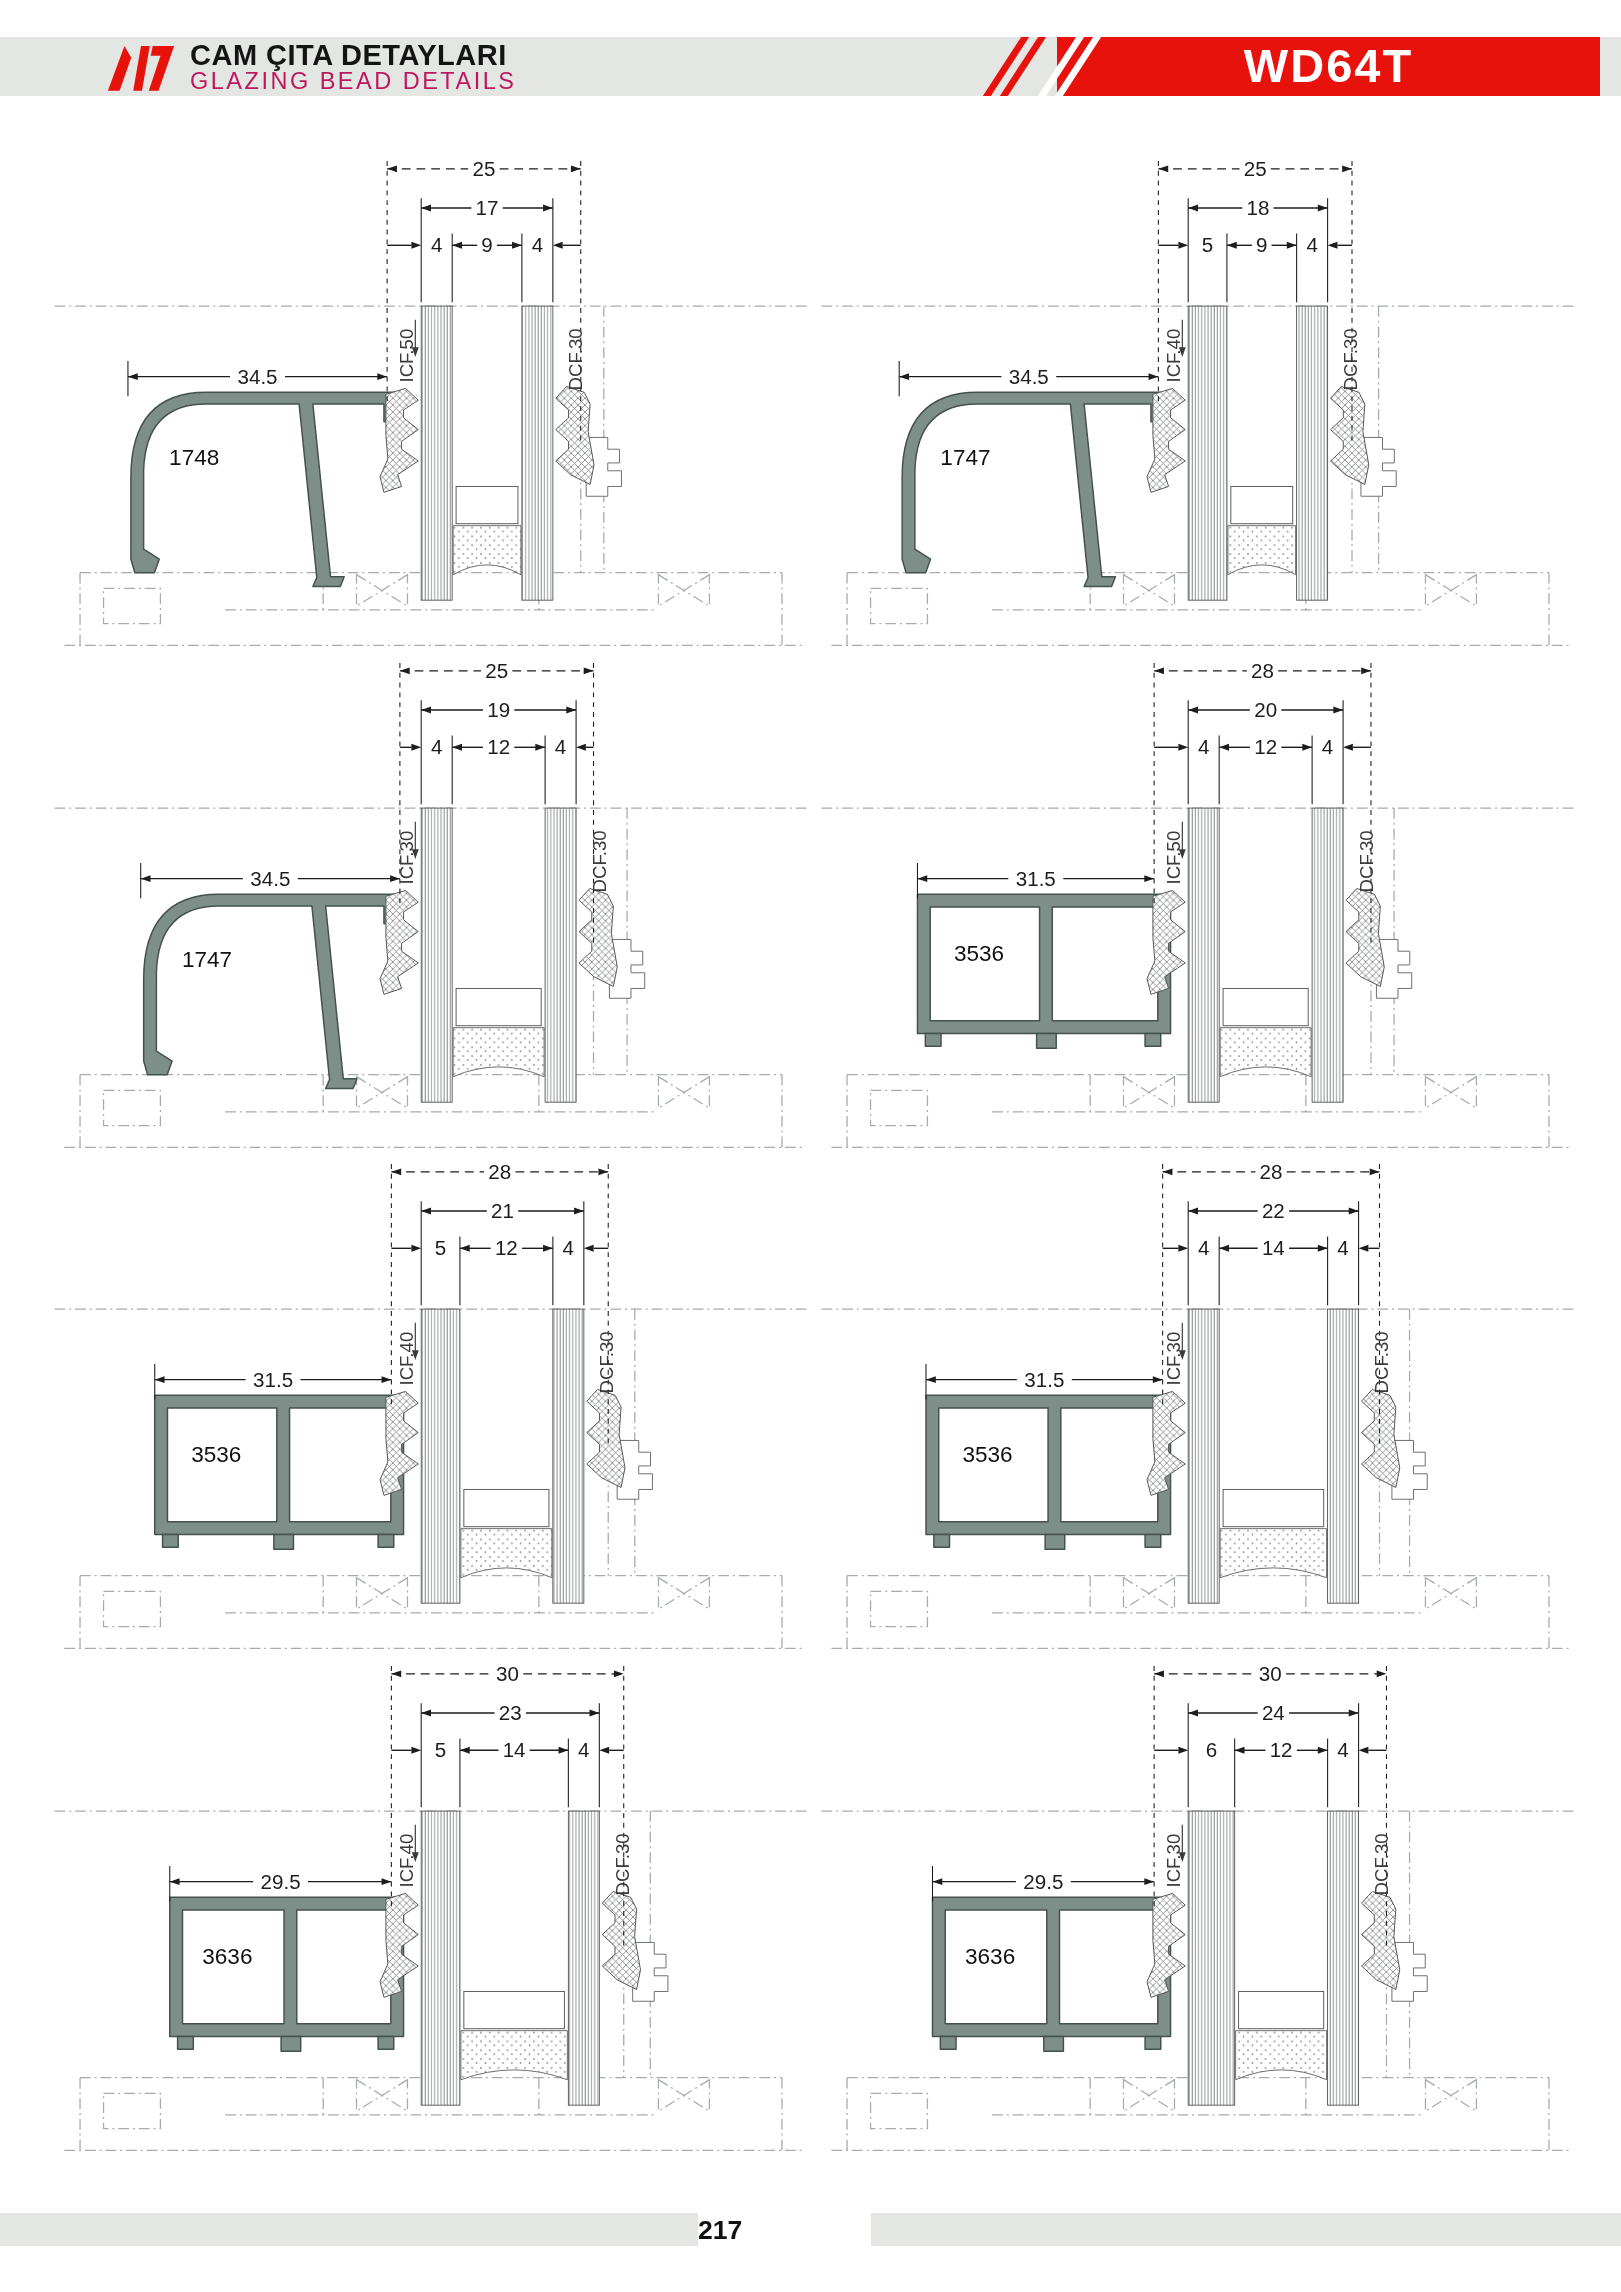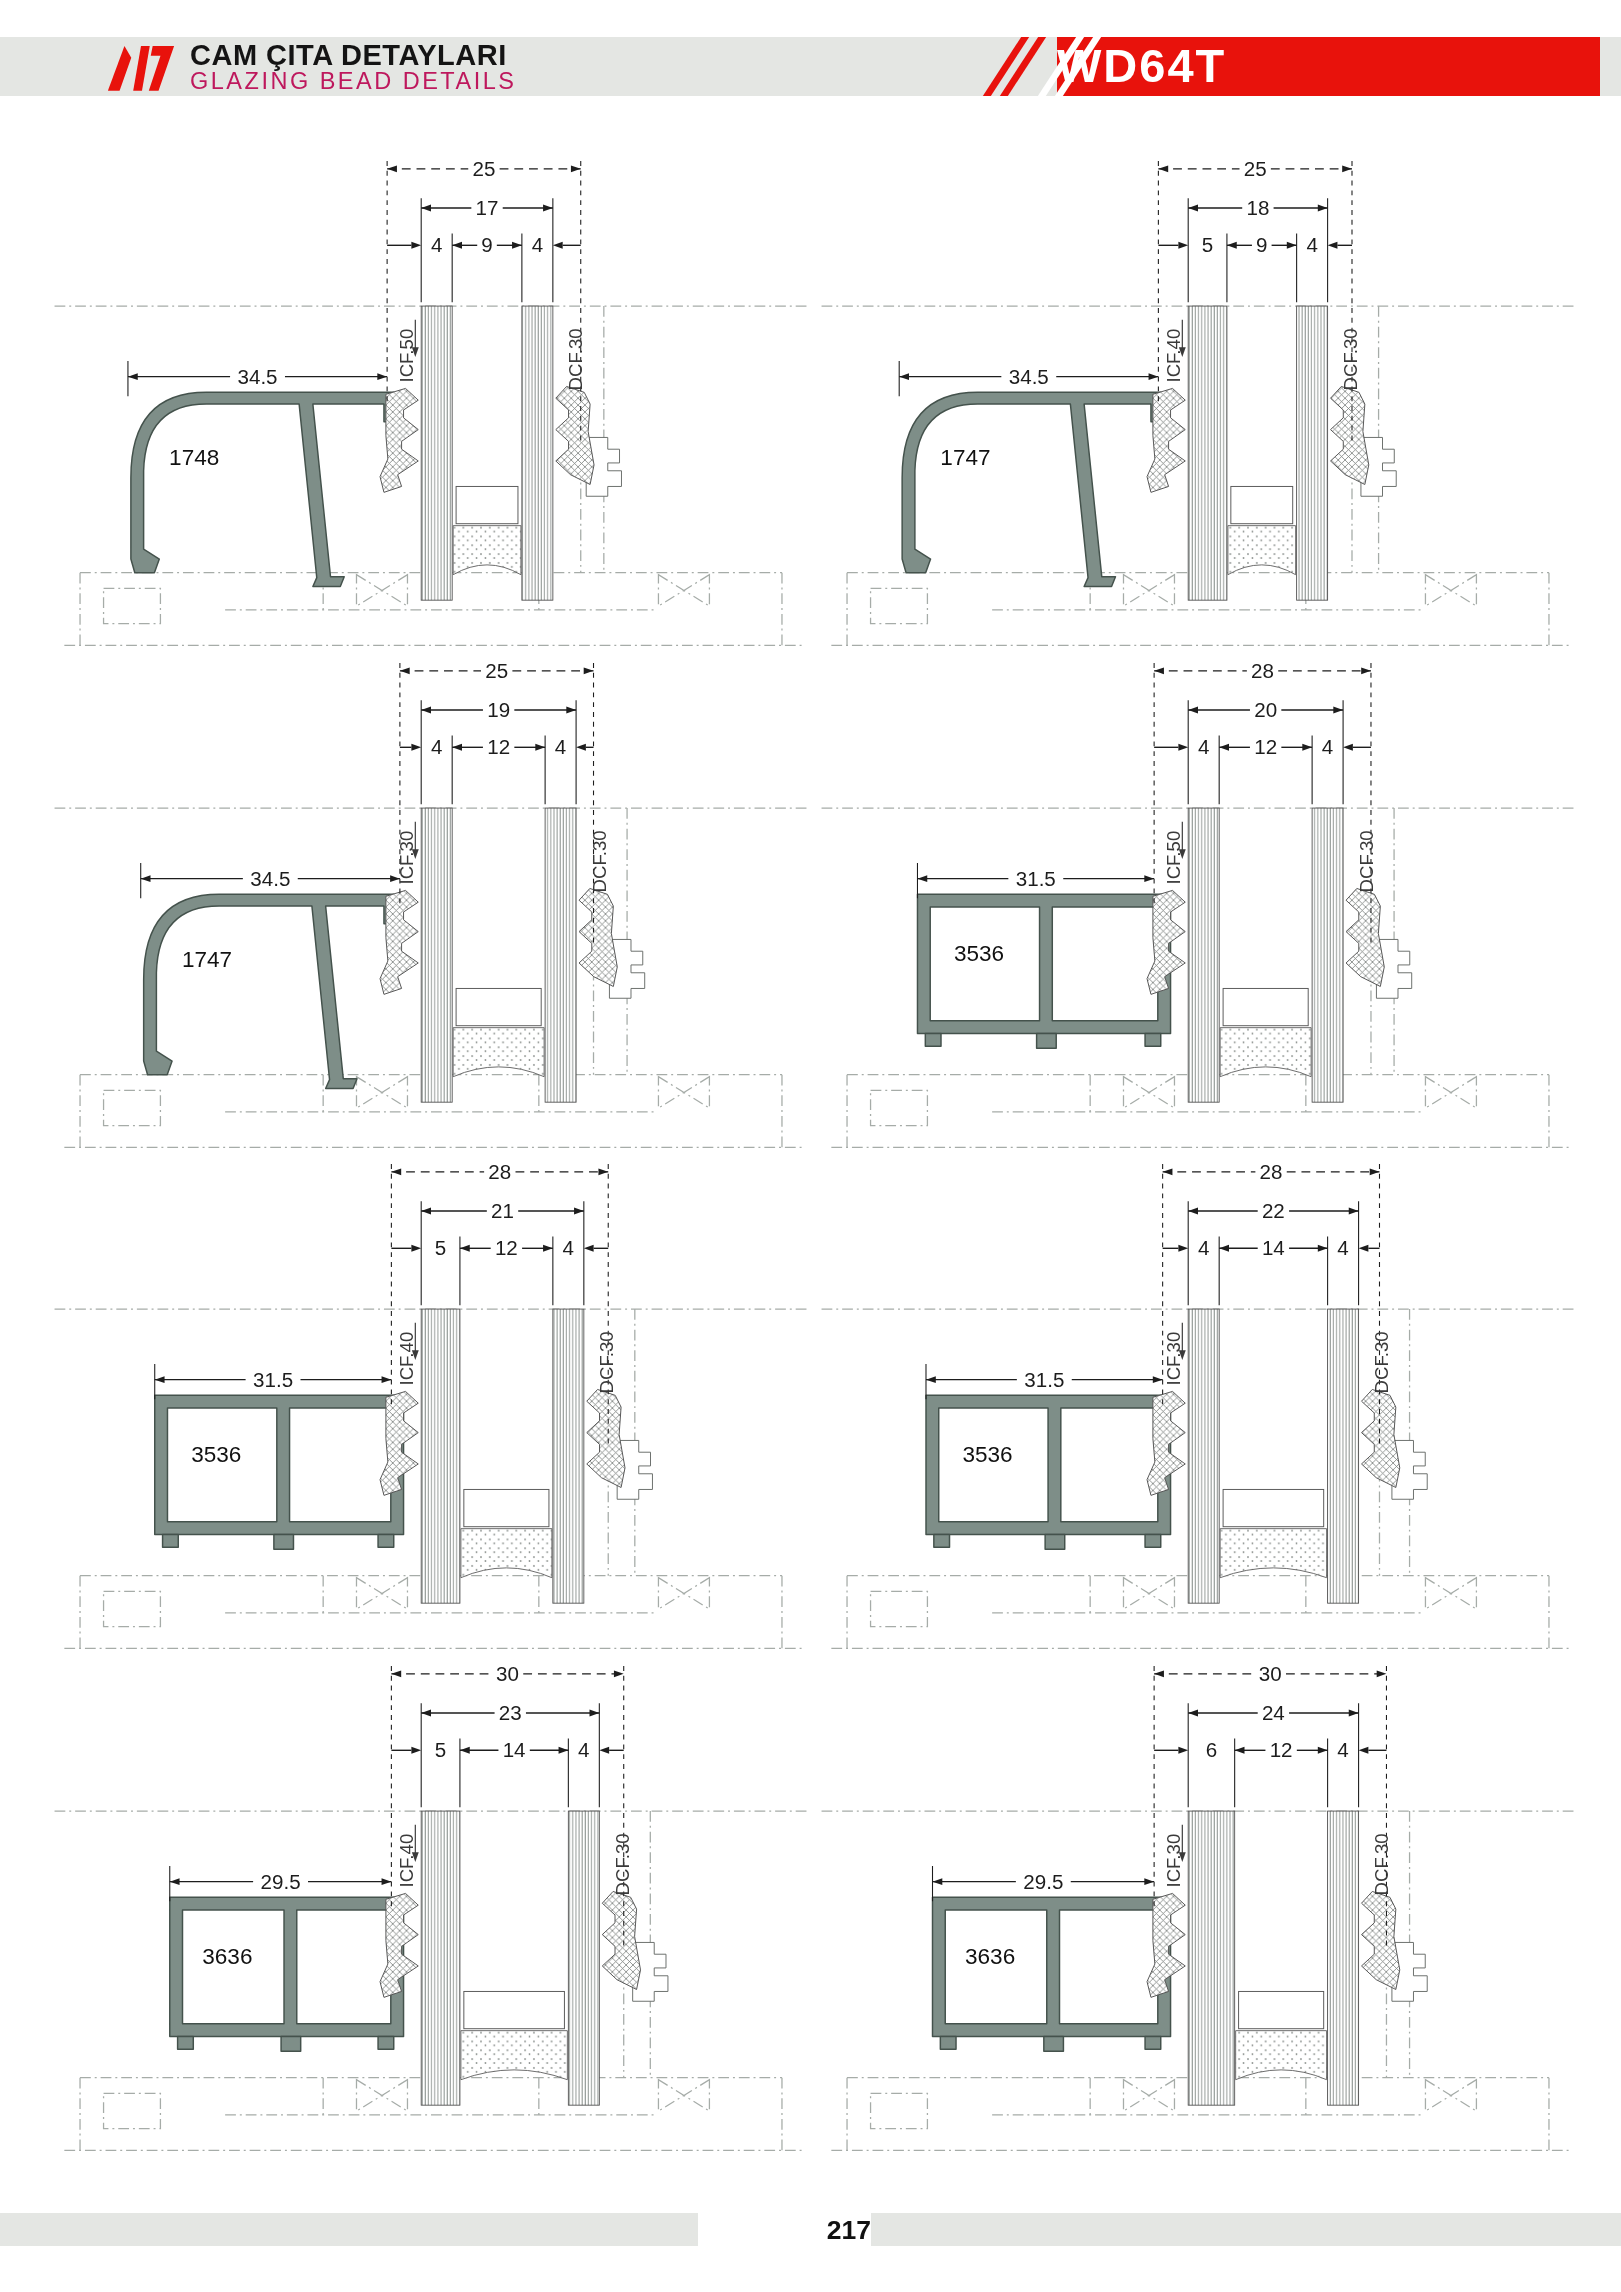--- a/index.html
+++ b/index.html
@@ -7,23 +7,23 @@
        font-family:"Liberation Sans",sans-serif;overflow:hidden}
   .hbar{position:absolute;left:0;top:37px;width:1621px;height:59px;background:#e4e6e3}
   .fbar{position:absolute;left:0;top:2213px;width:1621px;height:33px;background:#e4e6e3}
   .logo{position:absolute;left:104px;top:40px;width:74px;height:55px}
   .t1{position:absolute;left:190px;top:39px;font-size:29px;font-weight:bold;color:#141414;letter-spacing:0.5px;white-space:nowrap}
   .t2{position:absolute;left:190px;top:68px;font-size:23.5px;color:#be185d;letter-spacing:2.5px;white-space:nowrap}
   .rs{position:absolute;top:37px;width:7.8px;height:59px;background:#e8120c;transform:skewX(-33deg)}
   .redbox{position:absolute;left:1057px;top:37px;width:543px;height:59px;background:#e8120c}
   .ws{position:absolute;top:37px;width:7.8px;height:59px;background:#fff;transform:skewX(-33deg)}
   .code{position:absolute;left:1057px;top:37px;width:543px;height:59px;color:#fff;
-        font-size:47px;font-weight:bold;text-align:left;line-height:57px;letter-spacing:2px}
+        font-size:47px;font-weight:bold;text-align:center;line-height:57px;letter-spacing:2px}
   .fchip{position:absolute;left:698px;top:2209px;width:173px;height:41px;background:#fff}
-  .pnum{position:absolute;left:698px;top:2215px;width:173px;text-align:right;
+  .pnum{position:absolute;left:698px;top:2215px;width:173px;text-align:left;
         font-size:26.5px;font-weight:bold;color:#111}
   .sheet{position:absolute;left:0;top:0;width:1621px;height:2293px}
   .cell{position:absolute;width:804px;height:549px}
   .cell svg{display:block}
   svg text{font-family:"Liberation Sans",sans-serif}
 </style>
 </head>
 <body>
 
 <div class="hbar"></div>

